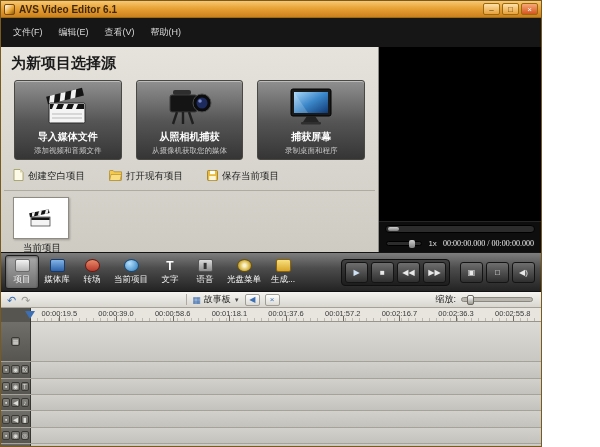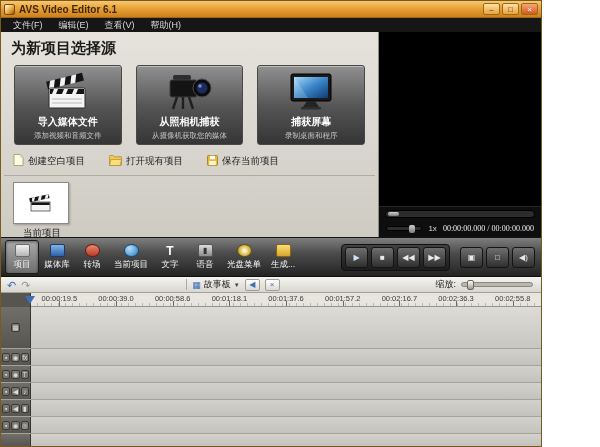--- a/index.html
+++ b/index.html
@@ -9,21 +9,21 @@
 
   
   .titlebar{flex:0 0 17px;background:linear-gradient(#f8c873,#e8a336 45%,#cd7f1c);display:flex;align-items:center;padding:0 3px;border-bottom:1px solid #9a6a14}
   .app-ico{width:11px;height:11px;border-radius:2px;background:linear-gradient(135deg,#fff,#e8a32e 60%,#8a5a10);border:1px solid #7a4a08;margin-right:4px}
   .title-text{flex:1;font-size:10px;font-weight:bold;color:#40280a}
   .win-btn{width:17px;height:12px;margin-left:2px;font-size:8px;line-height:11px;text-align:center;border:1px solid #9a6a10;border-radius:2px;background:linear-gradient(#ffe0a8,#e8a23a);color:#4a3000;cursor:pointer}
   .win-btn.close{background:linear-gradient(#f8a878,#d4561e);color:#fff}
 
   
   .menubar{flex:0 0 14px;background:#161616;display:flex;align-items:center;padding:0 4px}
-  .menu-item{color:#d9d9d9;font-size:9px;padding:0 8px;cursor:pointer}
+  .menu-item{color:#d9d9d9;font-size:9px;padding:8px 8px;cursor:pointer}
 
   
   .main{flex:0 0 205px;display:flex;min-height:0}
   .start-panel{width:378px;background:linear-gradient(#e5e3dc,#cecbc3);border-right:1px solid #8e8c84;padding-top:3px}
   .start-heading{font-size:15px;font-weight:bold;color:#1b1b1b;padding:4px 10px 7px}
   .sources{display:flex;gap:14px;padding:0 13px}
   .source-btn{width:113px;height:80px;border-radius:3px;border:1px solid #4a4844;background:linear-gradient(#909090,#555 52%,#353535);box-shadow:inset 0 1px 0 rgba(255,255,255,.4);display:flex;flex-direction:column;align-items:center;padding-top:4px;cursor:pointer}
   .source-icon{height:44px;display:flex;align-items:center;justify-content:center}
   .source-label{font-size:10px;font-weight:bold;color:#fff;margin-top:1px;white-space:nowrap}
   .source-desc{font-size:7.5px;color:#c6c6c6;margin-top:2px;white-space:nowrap}

